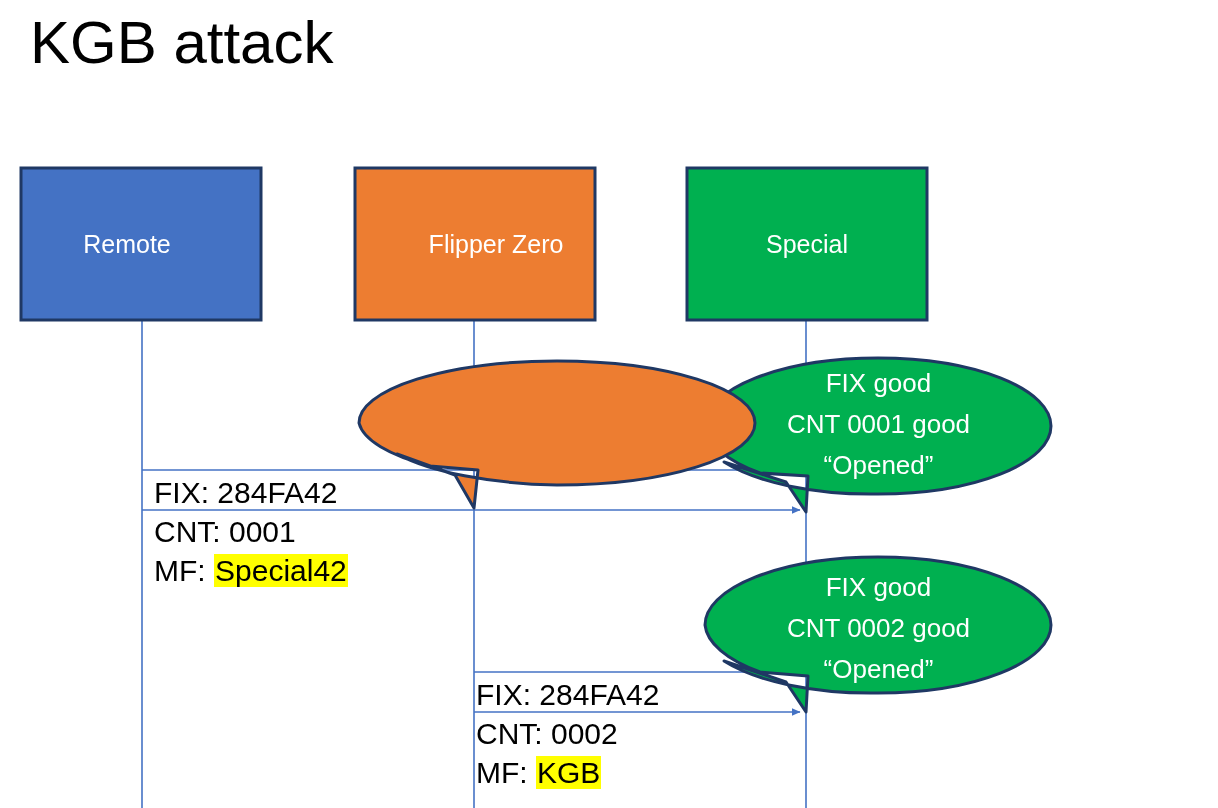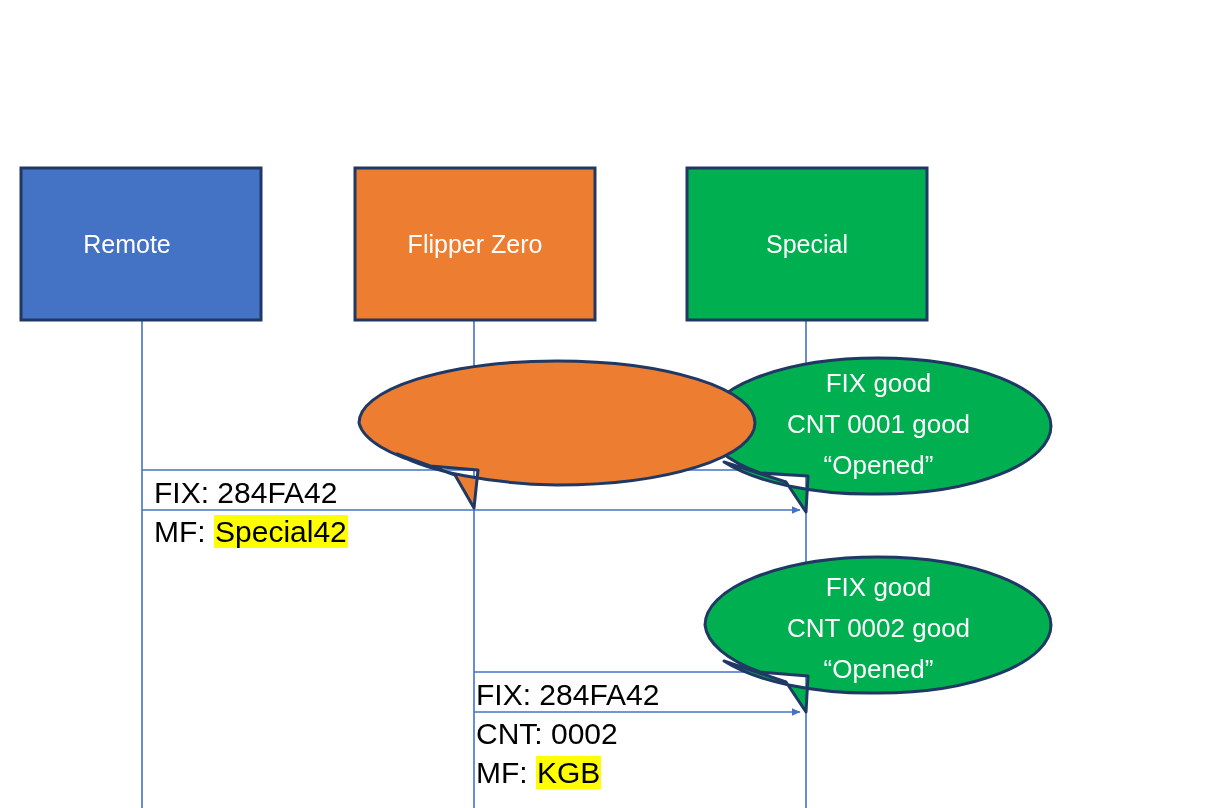--- a/index.html
+++ b/index.html
@@ -47,21 +47,21 @@
   
   .actor-label {
     position: absolute;
     color: #ffffff;
     font-size: 25px;
     font-weight: 400;
     text-align: center;
     white-space: nowrap;
   }
   .actor-label.remote   { left: 21px;  top: 230px; width: 212px; }
-  .actor-label.flipper  { left: 355px; top: 230px; width: 240px; }
+  .actor-label.flipper  { left: 376px; top: 230px; width: 240px; }
   .actor-label.receiver { left: 687px; top: 230px; width: 240px; }
 
   
   .bubble-text {
     position: absolute;
     color: #ffffff;
     font-size: 26px;
     font-weight: 400;
     text-align: center;
     line-height: 41px;
@@ -86,20 +86,21 @@
     background: #ffff00;
     color: #000000;
     padding: 0 1px;
   }
 </style>
 </head>
 <body>
 
 <div id="slide">
 
+  <div class="slide-title">KGB attack</div>
 
   <svg id="canvas" viewBox="0 0 1218 808" xmlns="http://www.w3.org/2000/svg">
 
     <defs>
       <marker id="arrowhead" markerWidth="9" markerHeight="8" refX="8.5" refY="4" orient="auto" markerUnits="userSpaceOnUse">
         <path d="M0,0 L9,4 L0,8 z" fill="#4472C4"></path>
       </marker>
     </defs>
 
     <line x1="142" y1="320" x2="142" y2="808" stroke="#4472C4" stroke-width="1.6"></line>
@@ -161,20 +162,21 @@
   </div>
 
   <div class="bubble-text green-2">
     <div>FIX good</div>
     <div>CNT 0002 good</div>
     <div>“Opened”</div>
   </div>
 
   <div class="msg-block msg-1">
     <span class="msg-line"><span>FIX: </span><span>284FA42</span></span>
+    <span class="msg-line"><span>CNT: </span><span>0001</span></span>
     <span class="msg-line"><span>MF: </span><span class="hl">Special42</span></span>
   </div>
 
   <div class="msg-block msg-2">
     <span class="msg-line"><span>FIX: </span><span>284FA42</span></span>
     <span class="msg-line"><span>CNT: </span><span>0002</span></span>
     <span class="msg-line"><span>MF: </span><span class="hl">KGB</span></span>
   </div>
 
 </div>

